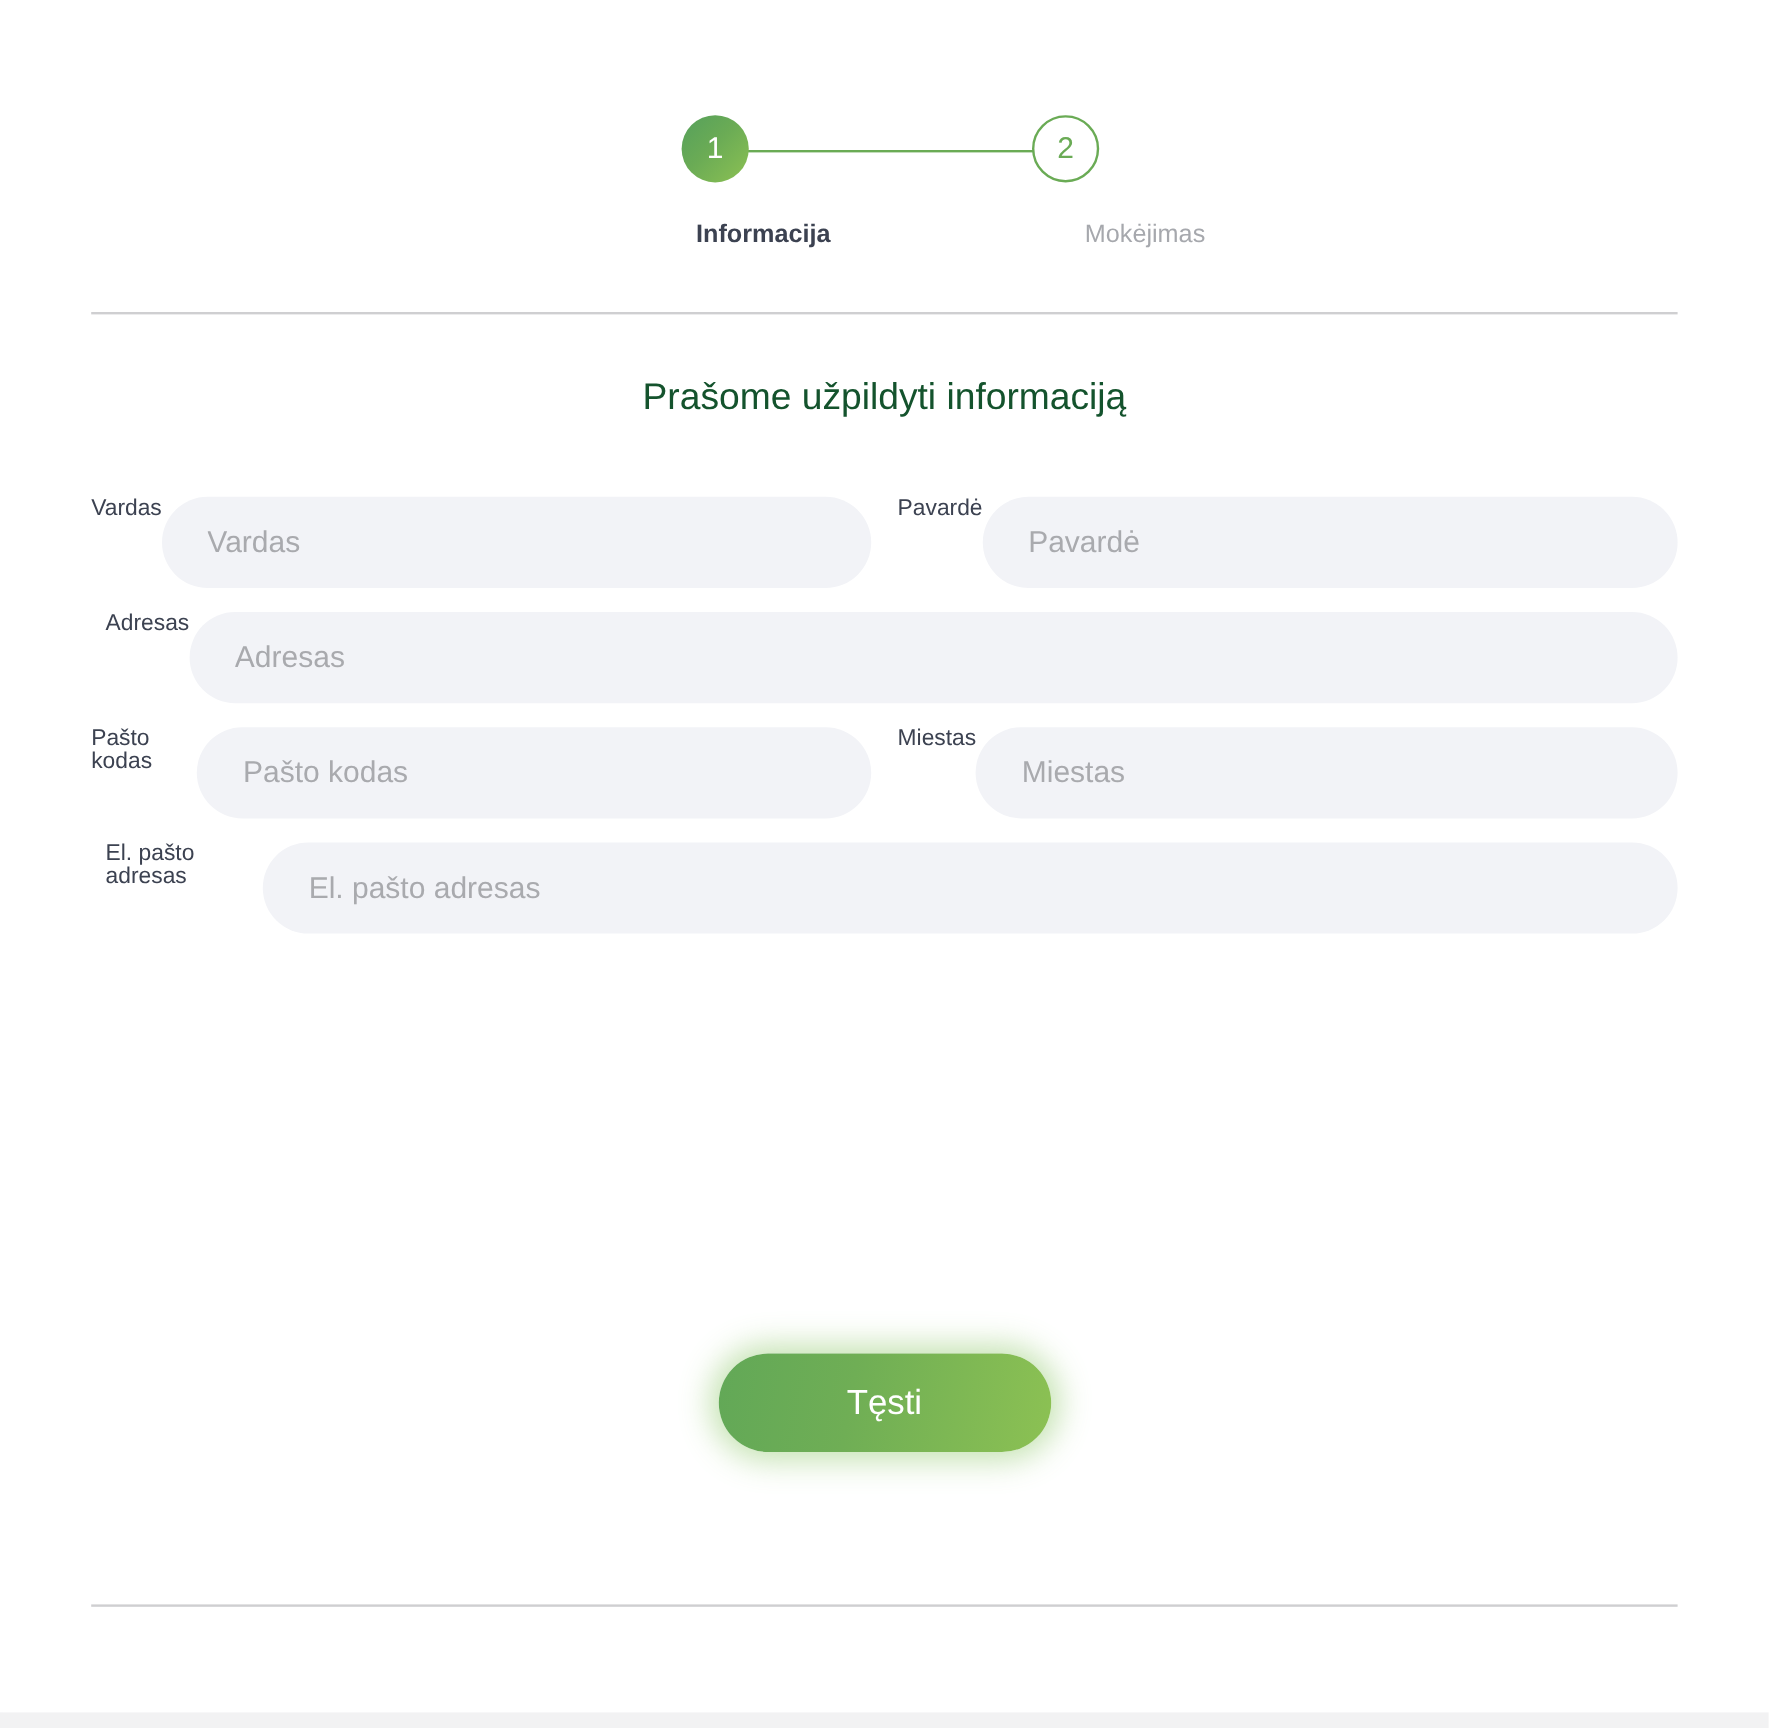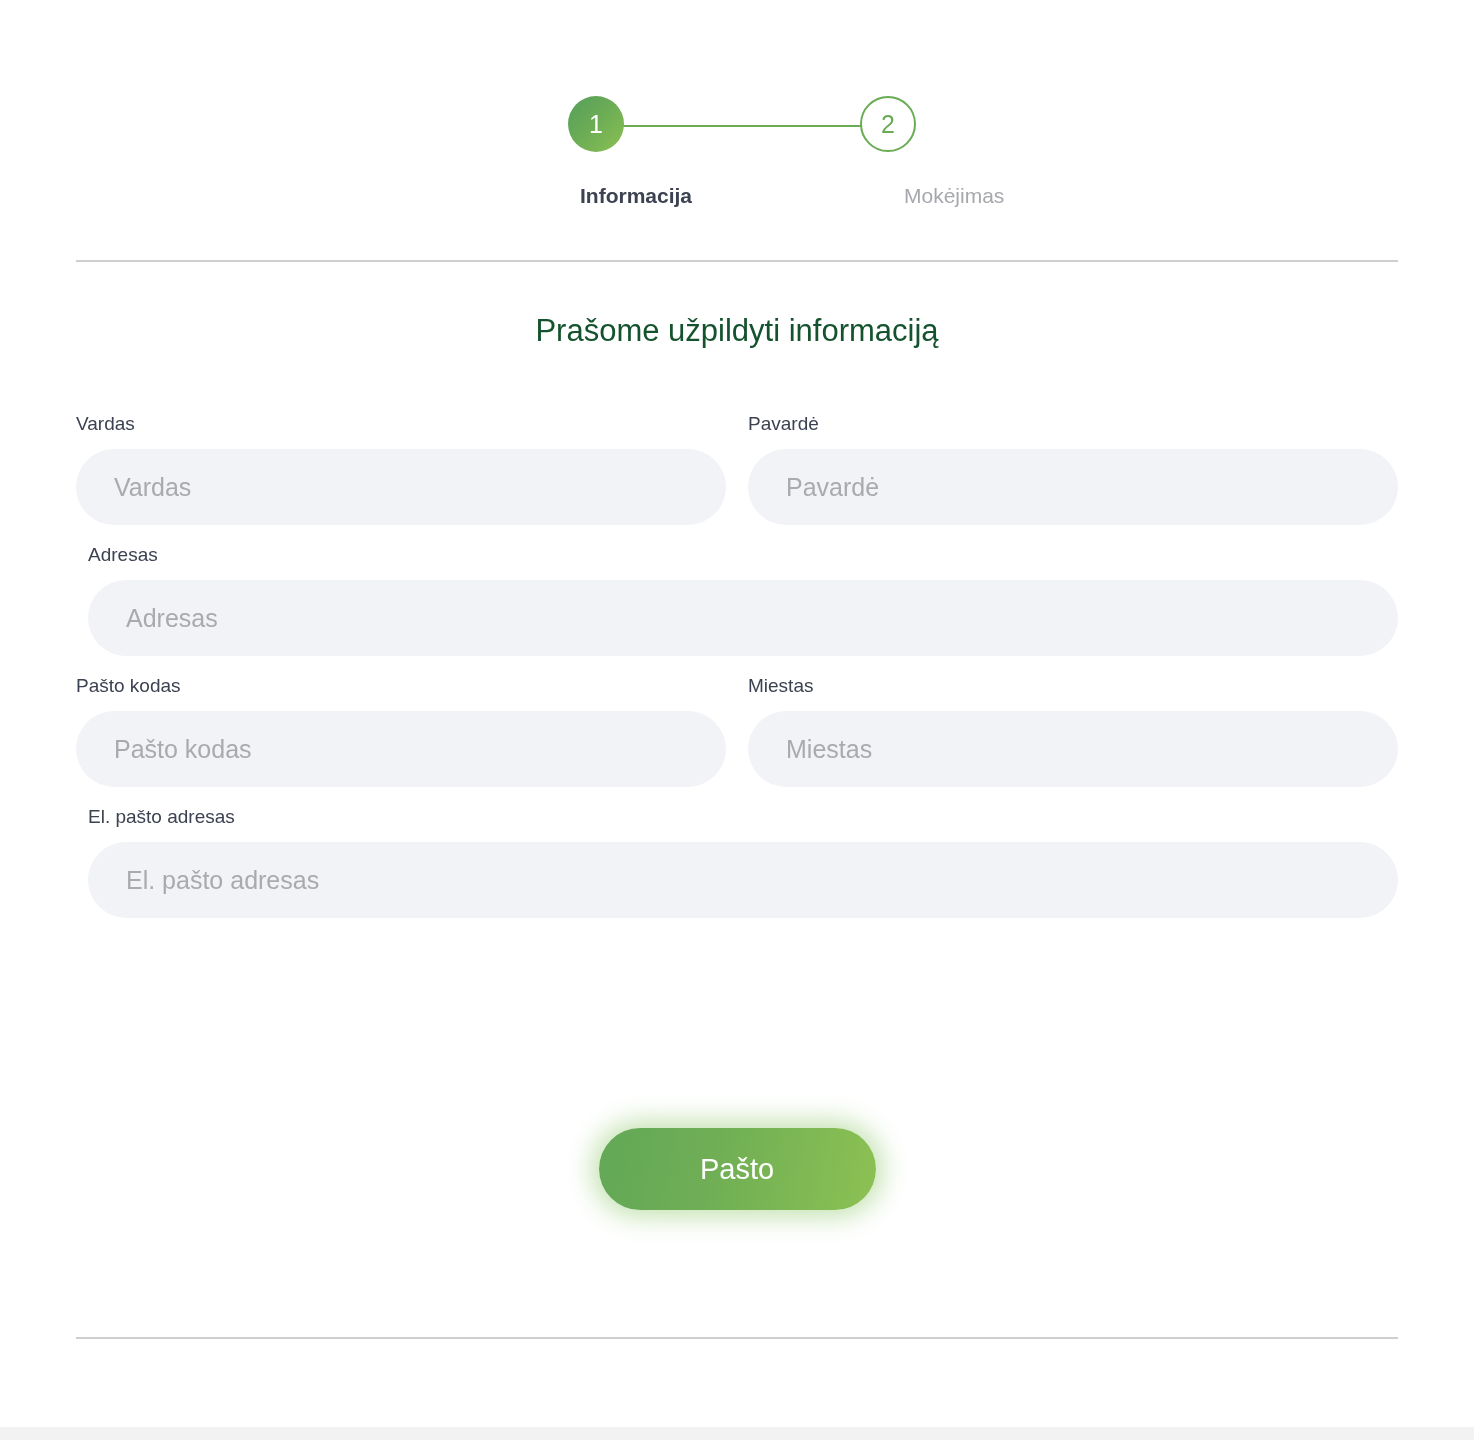--- a/index.html
+++ b/index.html
@@ -137,21 +137,21 @@
     top: 414px;
     width: 1322px;
   }
   .form-row {
     display: flex;
     gap: 22px;
     margin-bottom: 20px;
   }
   .field {
     display: flex;
-    flex-direction: column;
+    flex-direction: row;
   }
   .field-half { width: 650px; }
   .field-full { width: 1322px; margin-left: 12px; }
 
   .field-label {
     font-size: 19px;
     color: #3c4251;
     margin-bottom: 16px;
     line-height: 1;
   }
@@ -258,20 +258,20 @@
     <div class="form-row">
       <div class="field field-full">
         <label class="field-label">El. pašto adresas</label>
         <input class="field-input" type="text" placeholder="El. pašto adresas" style="">
       </div>
     </div>
 
   </div>
 
   <div class="submit-wrap">
-    <button class="submit-button">Pašto</button>
+    <button class="submit-button">Tęsti</button>
   </div>
 
   <div class="divider divider-bottom"></div>
 
 </div>
 
 <div class="edge-bottom"></div>
 
 </body></html>

